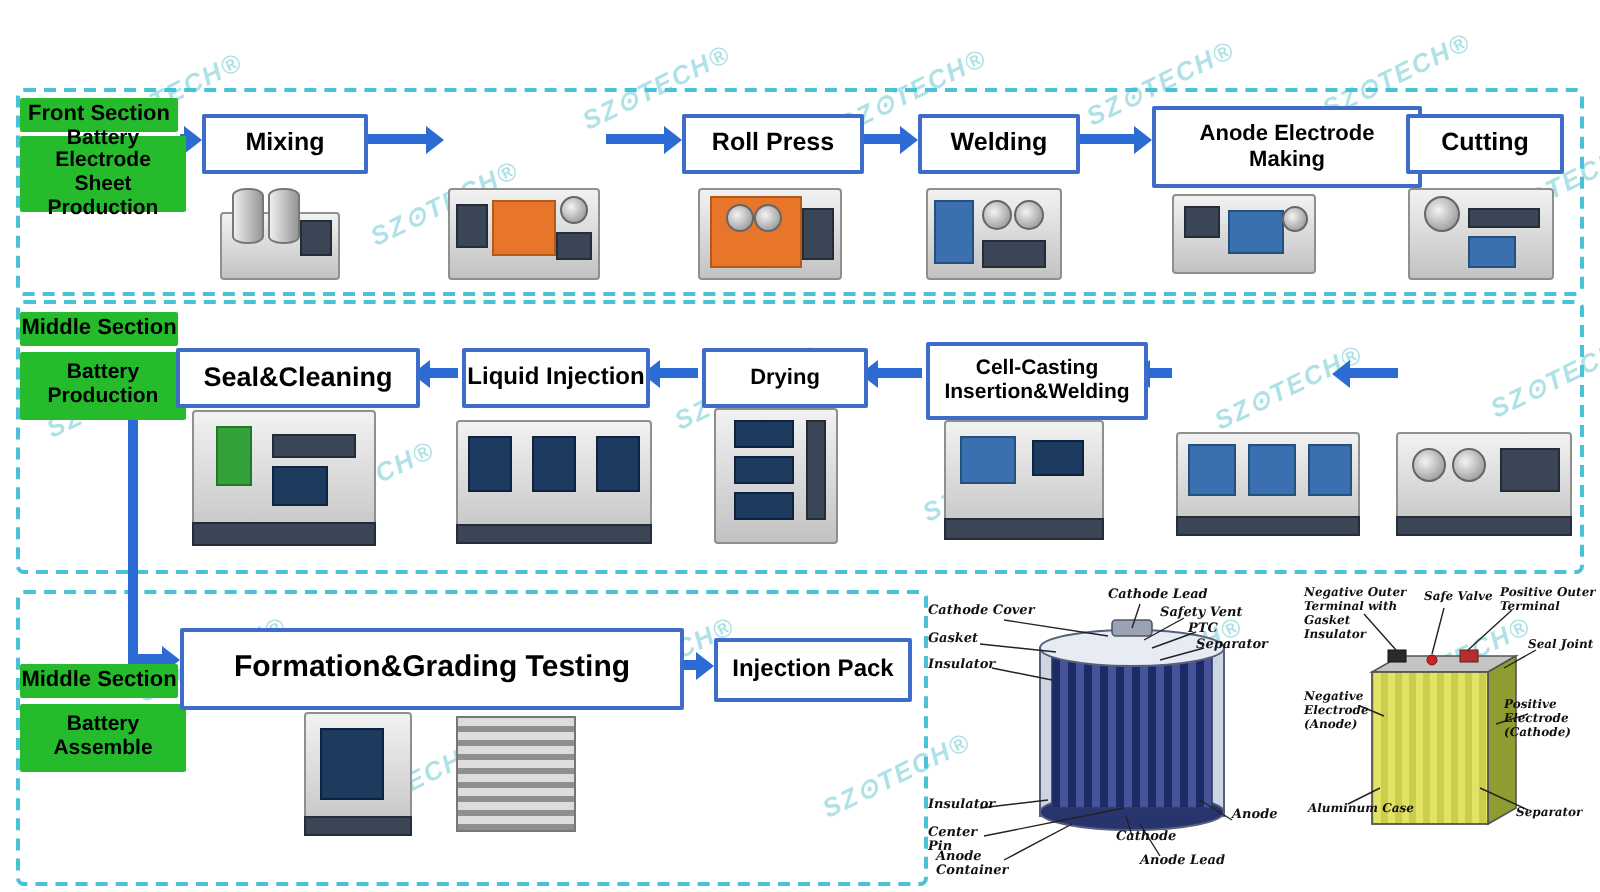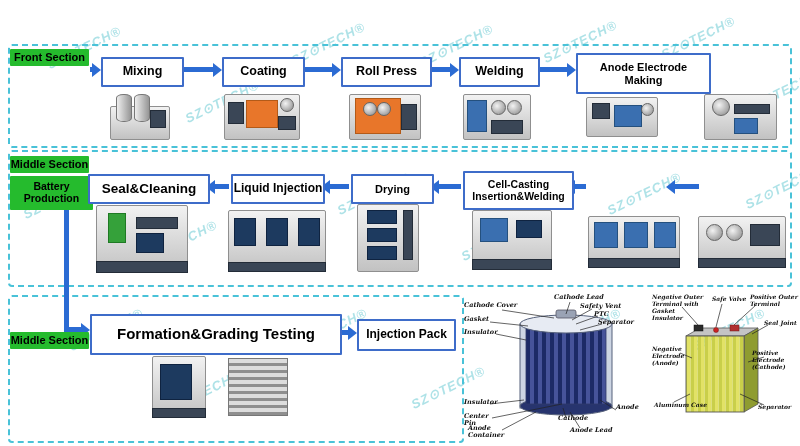--- a/index.html
+++ b/index.html
@@ -55,35 +55,36 @@
   <span class="wm" style="left:66px;top:322px">SZ⊙TECH®</span>
   <span class="wm" style="left:164px;top:384px">SZ⊙TECH®</span>
   <span class="wm" style="left:290px;top:322px">SZ⊙TECH®</span>
   <span class="wm" style="left:408px;top:380px">SZ⊙TECH®</span>
   <span class="wm" style="left:544px;top:322px">SZ⊙TECH®</span>
   <span class="wm" style="left:688px;top:322px">SZ⊙TECH®</span>
 
   <div class="sec" style="left:8px;top:44px;width:780px;height:100px"></div>
 
   <div class="gbox" style="left:10px;top:49px;width:79px;height:17px;font-size:11px">Front Section</div>
+  <div class="gbox" style="left:10px;top:68px;width:79px;height:38px;font-size:10.5px;padding:0 2px">Battery Electrode Sheet Production</div>
 
   <div class="step" style="left:101px;top:57px;width:79px;height:26px;font-size:12.5px">
       <span>Mixing</span>
     </div>
-  <div class="step" style="left:222px;top:57px;width:79px;height:26px;font-size:12.5px">
-      <span>Coating</span>
-    </div>
   <div class="step" style="left:341px;top:57px;width:87px;height:26px;font-size:12.5px">
       <span>Roll Press</span>
     </div>
   <div class="step" style="left:459px;top:57px;width:77px;height:26px;font-size:12.5px">
       <span>Welding</span>
     </div>
   <div class="step" style="left:576px;top:53px;width:95px;height:37px;font-size:11px;padding:0 18px">
       <span>Anode Electrode Making</span>
+    </div>
+  <div class="step" style="left:703px;top:57px;width:75px;height:26px;font-size:12.5px">
+      <span>Cutting</span>
     </div>
 
   <div class="ar" style="left:90px;top:67px;width:2px"></div>
   <div class="ar" style="left:182px;top:67px;width:31px"></div>
   <div class="ar" style="left:303px;top:67px;width:29px"></div>
   <div class="ar" style="left:430px;top:67px;width:20px"></div>
   <div class="ar" style="left:538px;top:67px;width:29px"></div>
   <div class="ar" style="left:673px;top:67px;width:21px"></div>
 
   <div class="mach" style="left:110px;top:94px;width:60px;height:46px">
@@ -191,20 +192,21 @@
     <i class="mdark" style="left:52px;top:8px;width:28px;height:20px"></i>
     <i class="mdark" style="left:0;bottom:0;right:0;height:8px"></i>
   </div>
 
   <div class="vbar" style="left:64px;top:202px;width:5px;height:128px"></div>
   <div class="ar" style="left:64px;top:327px;width:17px"></div>
 
   <div class="sec" style="left:8px;top:295px;width:452px;height:144px"></div>
 
   <div class="gbox" style="left:10px;top:332px;width:79px;height:17px;font-size:11px">Middle Section</div>
+  <div class="gbox" style="left:10px;top:352px;width:79px;height:34px;font-size:10.5px;padding:0 2px">Battery Assemble</div>
 
   <div class="step" style="left:90px;top:314px;width:248px;height:37px;font-size:15px">
       <span>Formation&amp;Grading Testing</span>
     </div>
   <div class="ar" style="left:339px;top:330px;width:9px"></div>
   <div class="step" style="left:357px;top:319px;width:95px;height:28px;font-size:12px">
       <span>Injection Pack</span>
     </div>
 
   <div class="mach" style="left:152px;top:356px;width:54px;height:62px">

